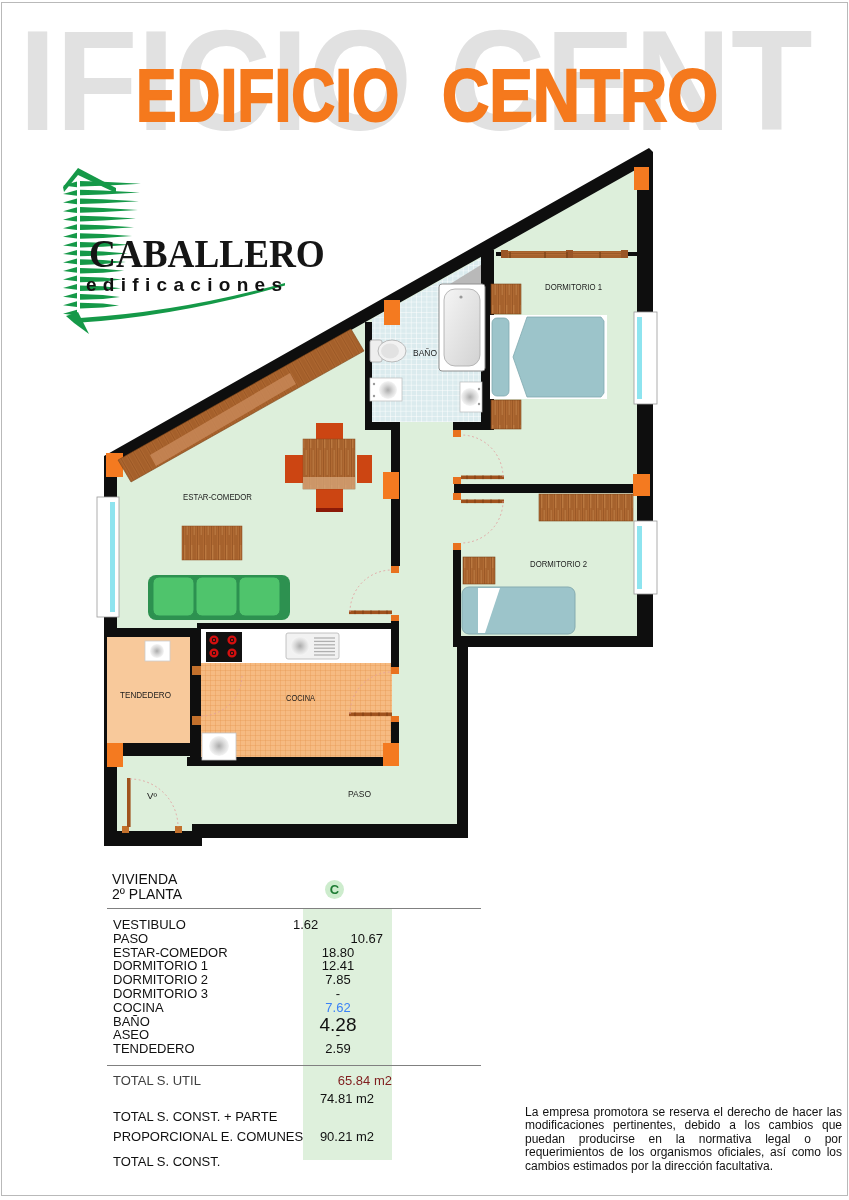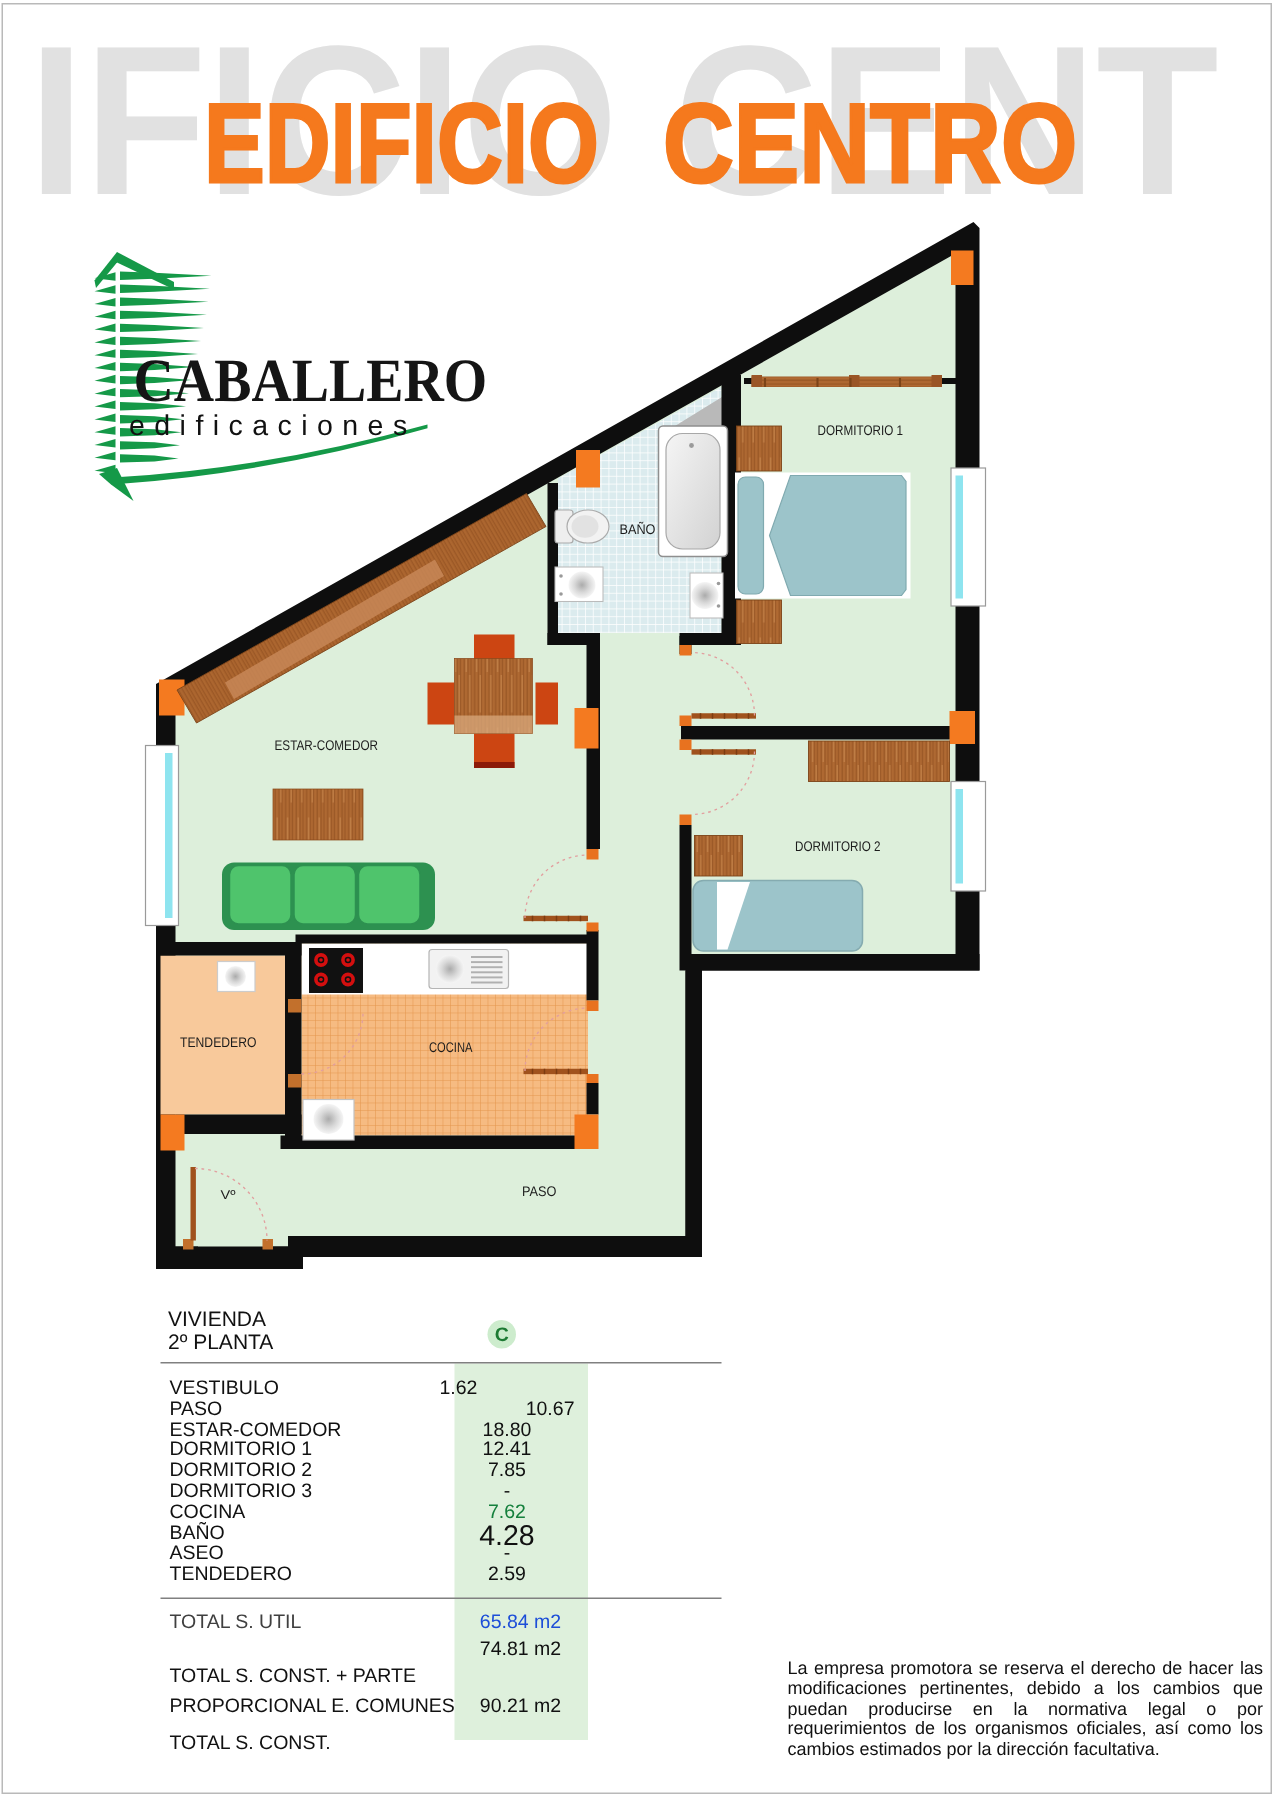--- a/index.html
+++ b/index.html
@@ -218,46 +218,46 @@
 <polygon points="80,285.4 80,291.0 103,290.2 121,288.2 103,286.2"></polygon>
 <polygon points="80,294.1 80,299.7 103,298.9 120,296.9 103,294.9"></polygon>
 <polygon points="80,302.8 80,308.4 103,307.6 119,305.6 103,303.6"></polygon>
 <polygon points="63,187 78,168 78,175 64,192"></polygon>
 <polygon points="78,168 116,188 116,193 78,175"></polygon>
 <polygon points="66,316 78,312 89,334 74,323"></polygon>
 <path d="M80,318 Q180,312 285,283 L285,285.5 Q180,315.5 81,322.5 Z"></path>
 </g>
 </svg>
 <div class="txt" style="left:88.5px;top:228.7px;font-size:41px;font-weight:bold;font-family:'Liberation Serif',serif;color:#151515;transform:scaleX(0.908);transform-origin:0 0">CABALLERO</div>
-<div class="txt" style="left:86px;top:274px;font-size:19px;font-weight:normal;color:#111;letter-spacing:6.3px">edificaciones</div>
+<div class="txt" style="left:86px;top:274px;font-size:19px;font-weight:bold;color:#111;letter-spacing:6.3px">edificaciones</div>
 <div class="abs" style="left:303px;top:909px;width:89px;height:251px;background:#def0dc"></div>
 <div class="abs" style="left:325px;top:880px;width:19px;height:19px;border-radius:50%;background:#cdeccd;color:#1d7a33;font-size:13px;font-weight:bold;text-align:center;line-height:19px">C</div>
 <div class="abs" style="left:112px;top:872px;font-size:14px;color:#111;line-height:15px">VIVIENDA<br>2º PLANTA</div>
 <div class="abs" style="left:107px;top:908px;width:374px;height:1px;background:#808080"></div>
 <div class="abs" style="left:107px;top:1065px;width:374px;height:1px;background:#808080"></div>
 <div class="abs" style="left:113px;top:917px;font-size:13px;color:#111">VESTIBULO</div>
 <div class="abs" style="left:293px;top:917px;width:90px;font-size:13px;color:#111;">1.62</div>
 <div class="abs" style="left:113px;top:930.8px;font-size:13px;color:#111">PASO</div>
 <div class="abs" style="left:293px;top:930.8px;width:90px;font-size:13px;color:#111;text-align:right">10.67</div>
 <div class="abs" style="left:113px;top:944.6px;font-size:13px;color:#111">ESTAR-COMEDOR</div>
 <div class="abs" style="left:293px;top:944.6px;width:90px;font-size:13px;color:#111;text-align:center">18.80</div>
 <div class="abs" style="left:113px;top:958.4px;font-size:13px;color:#111">DORMITORIO 1</div>
 <div class="abs" style="left:293px;top:958.4px;width:90px;font-size:13px;color:#111;text-align:center">12.41</div>
 <div class="abs" style="left:113px;top:972.2px;font-size:13px;color:#111">DORMITORIO 2</div>
 <div class="abs" style="left:293px;top:972.2px;width:90px;font-size:13px;color:#111;text-align:center">7.85</div>
 <div class="abs" style="left:113px;top:986.0px;font-size:13px;color:#111">DORMITORIO 3</div>
 <div class="abs" style="left:293px;top:986.0px;width:90px;font-size:13px;color:#111;text-align:center">-</div>
 <div class="abs" style="left:113px;top:999.8px;font-size:13px;color:#111">COCINA</div>
-<div class="abs" style="left:293px;top:999.8px;width:90px;font-size:13px;color:#15803d;text-align:center">7.62</div>
+<div class="abs" style="left:293px;top:999.8px;width:90px;font-size:13px;color:#3b82f6;text-align:center">7.62</div>
 <div class="abs" style="left:113px;top:1013.6px;font-size:13px;color:#111">BAÑO</div>
 <div class="abs" style="left:293px;top:1013.6px;width:90px;font-size:19px;color:#111;text-align:center">4.28</div>
 <div class="abs" style="left:113px;top:1027.4px;font-size:13px;color:#111">ASEO</div>
 <div class="abs" style="left:293px;top:1027.4px;width:90px;font-size:13px;color:#111;text-align:center">-</div>
 <div class="abs" style="left:113px;top:1041.2px;font-size:13px;color:#111">TENDEDERO</div>
 <div class="abs" style="left:293px;top:1041.2px;width:90px;font-size:13px;color:#111;text-align:center">2.59</div>
 <div class="abs" style="left:113px;top:1073px;font-size:13px;color:#404040">TOTAL S. UTIL</div>
-<div class="abs" style="left:302px;top:1073px;width:90px;font-size:13px;color:#1d4ed8;text-align:center">65.84 m2</div>
+<div class="abs" style="left:302px;top:1073px;width:90px;font-size:13px;color:#7f1d1d;text-align:right">65.84 m2</div>
 <div class="abs" style="left:113px;top:1154px;font-size:13px;color:#111">TOTAL S. CONST.</div>
 <div class="abs" style="left:302px;top:1091px;width:90px;font-size:13px;color:#111;text-align:center">74.81 m2</div>
 <div class="abs" style="left:113px;top:1109px;font-size:13px;color:#111">TOTAL S. CONST. + PARTE</div>
 <div class="abs" style="left:113px;top:1129px;font-size:13px;color:#111">PROPORCIONAL E. COMUNES</div>
 <div class="abs" style="left:302px;top:1129px;width:90px;font-size:13px;color:#111;text-align:center">90.21 m2</div>
 <div class="abs" style="left:525px;top:1106px;width:317px;font-size:12px;color:#111;line-height:13.4px;text-align:justify">La empresa promotora se reserva el derecho de hacer las modificaciones pertinentes, debido a los cambios que puedan producirse en la normativa legal o por requerimientos de los organismos oficiales, así como los cambios estimados por la dirección facultativa.</div>
 
 </body></html>

